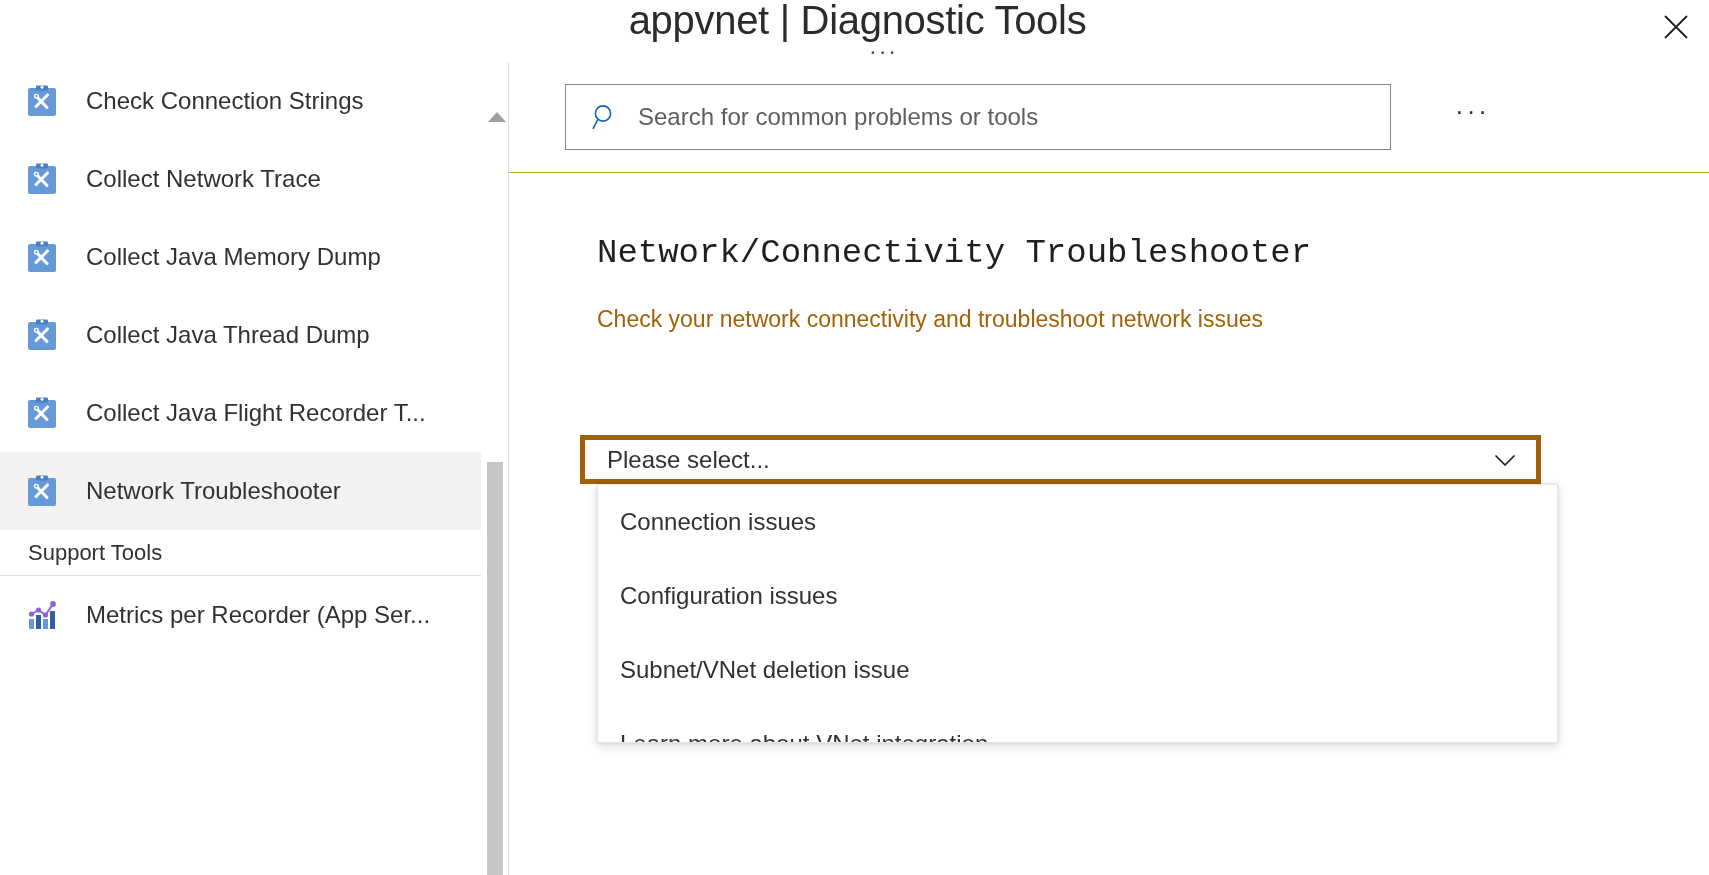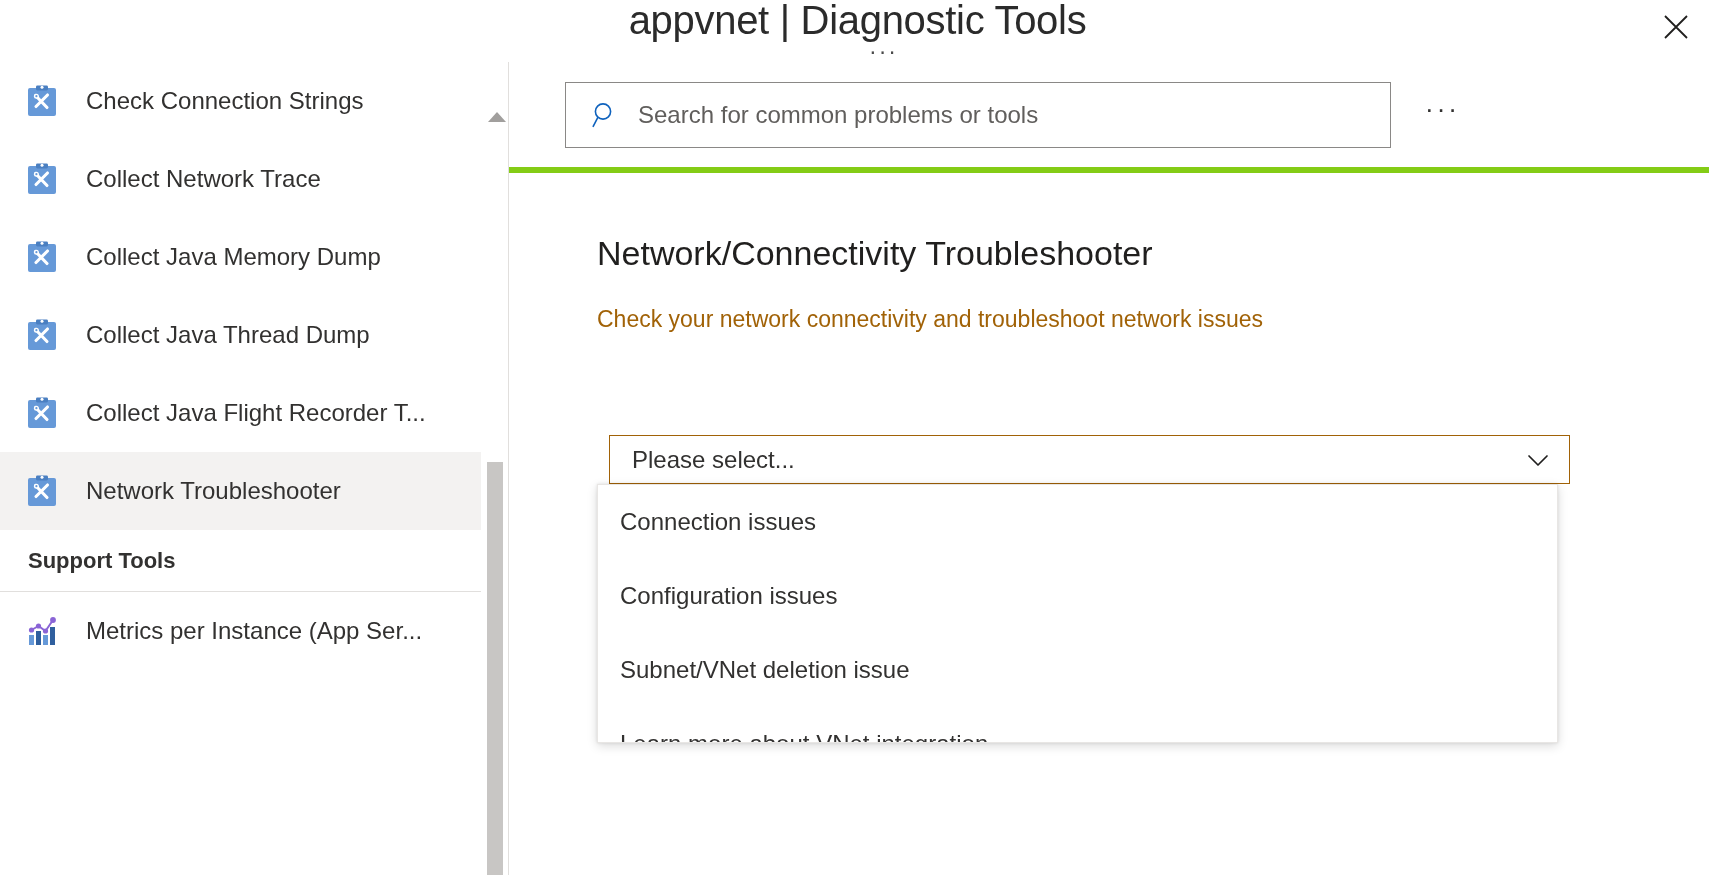--- a/index.html
+++ b/index.html
@@ -97,27 +97,27 @@
     white-space: nowrap;
     overflow: hidden;
   }
   .nav-icon {
     width: 36px;
     height: 36px;
     flex: 0 0 36px;
     display: block;
   }
   .section-header {
-    height: 62px;
+    height: 46px;
     display: flex;
     align-items: center;
     padding-left: 28px;
     box-sizing: border-box;
     font-size: 22px;
-    font-weight: 700;
+    font-weight: 400;
     color: #323130;
     border-bottom: 1px solid #e1dfdd;
   }
 
   
   .sb-track {
     position: absolute;
     left: 485px;
     top: 0;
     width: 22px;
@@ -160,24 +160,25 @@
     width: 1200px;
     height: 813px;
     background: #ffffff;
   }
 
   .search-bar-row {
     position: absolute;
     left: 0; top: 0;
     width: 1200px;
     height: 111px;
-    border-bottom: 6px solid #84cc16;
-    box-sizing: border-box;
-    display: flex;
-    align-items: center;
+    border-bottom: 1px solid #84cc16;
+    box-sizing: border-box;
+    display: flex;
+    align-items: center;
+    gap: 30px;
   }
   .search-box {
     margin-left: 56px;
     width: 826px;
     height: 66px;
     border: 1px solid #8a8886;
     box-sizing: border-box;
     display: flex;
     align-items: center;
     background: #ffffff;
@@ -223,20 +224,21 @@
     height: 702px;
   }
   .tool-title {
     position: absolute;
     left: 88px;
     top: 61px;
     font-size: 34px;
     font-weight: 400;
     color: #201f1e;
     white-space: nowrap;
+    font-family: Liberation Mono, monospace;
   }
   .tool-subtitle {
     position: absolute;
     left: 88px;
     top: 133px;
     font-size: 23px;
     font-weight: 400;
     color: #a16207;
     white-space: nowrap;
     text-align: right;
@@ -246,25 +248,25 @@
     left: 88px;
     top: 208px;
     font-size: 23px;
     font-weight: 600;
     color: #201f1e;
     white-space: nowrap;
   }
 
   .select-control {
     position: absolute;
-    left: 100px;
+    left: 71px;
     top: 262px;
     width: 961px;
     height: 49px;
-    border: 1px solid #a16207;
+    border: 5px solid #a16207;
     box-sizing: border-box;
     background: #ffffff;
     display: flex;
     align-items: center;
     justify-content: space-between;
     cursor: pointer;
   }
   .select-value {
     margin-left: 22px;
     font-size: 24px;
@@ -399,21 +401,21 @@
         <rect x="5" y="22" width="5" height="10" fill="#6699d8"></rect>
         <rect x="12" y="18" width="5" height="14" fill="#2f5f9e"></rect>
         <rect x="19" y="22" width="5" height="10" fill="#6699d8"></rect>
         <rect x="26" y="14" width="5" height="18" fill="#2f5f9e"></rect>
         <path d="M7.5 17 L14.5 13 L21.5 18 L29 7" stroke="#8a64d6" stroke-width="2" fill="none" stroke-linejoin="round"></path>
         <circle cx="7.5" cy="17" r="2.6" fill="#8a64d6"></circle>
         <circle cx="14.5" cy="13" r="2.6" fill="#8a64d6"></circle>
         <circle cx="21.5" cy="18" r="2.6" fill="#8a64d6"></circle>
         <circle cx="29" cy="7" r="2.9" fill="#8a64d6"></circle>
       </svg>
-      <span class="nav-label">Metrics per Instance (App Ser...</span>
+      <span class="nav-label">Metrics per Recorder (App Ser...</span>
     </div>
   </div>
 
   <div class="sb-track">
     <div class="sb-arrow-up"></div>
     <div class="sb-thumb"></div>
   </div>
   <div class="sb-divider"></div>
 
   <div class="main">

